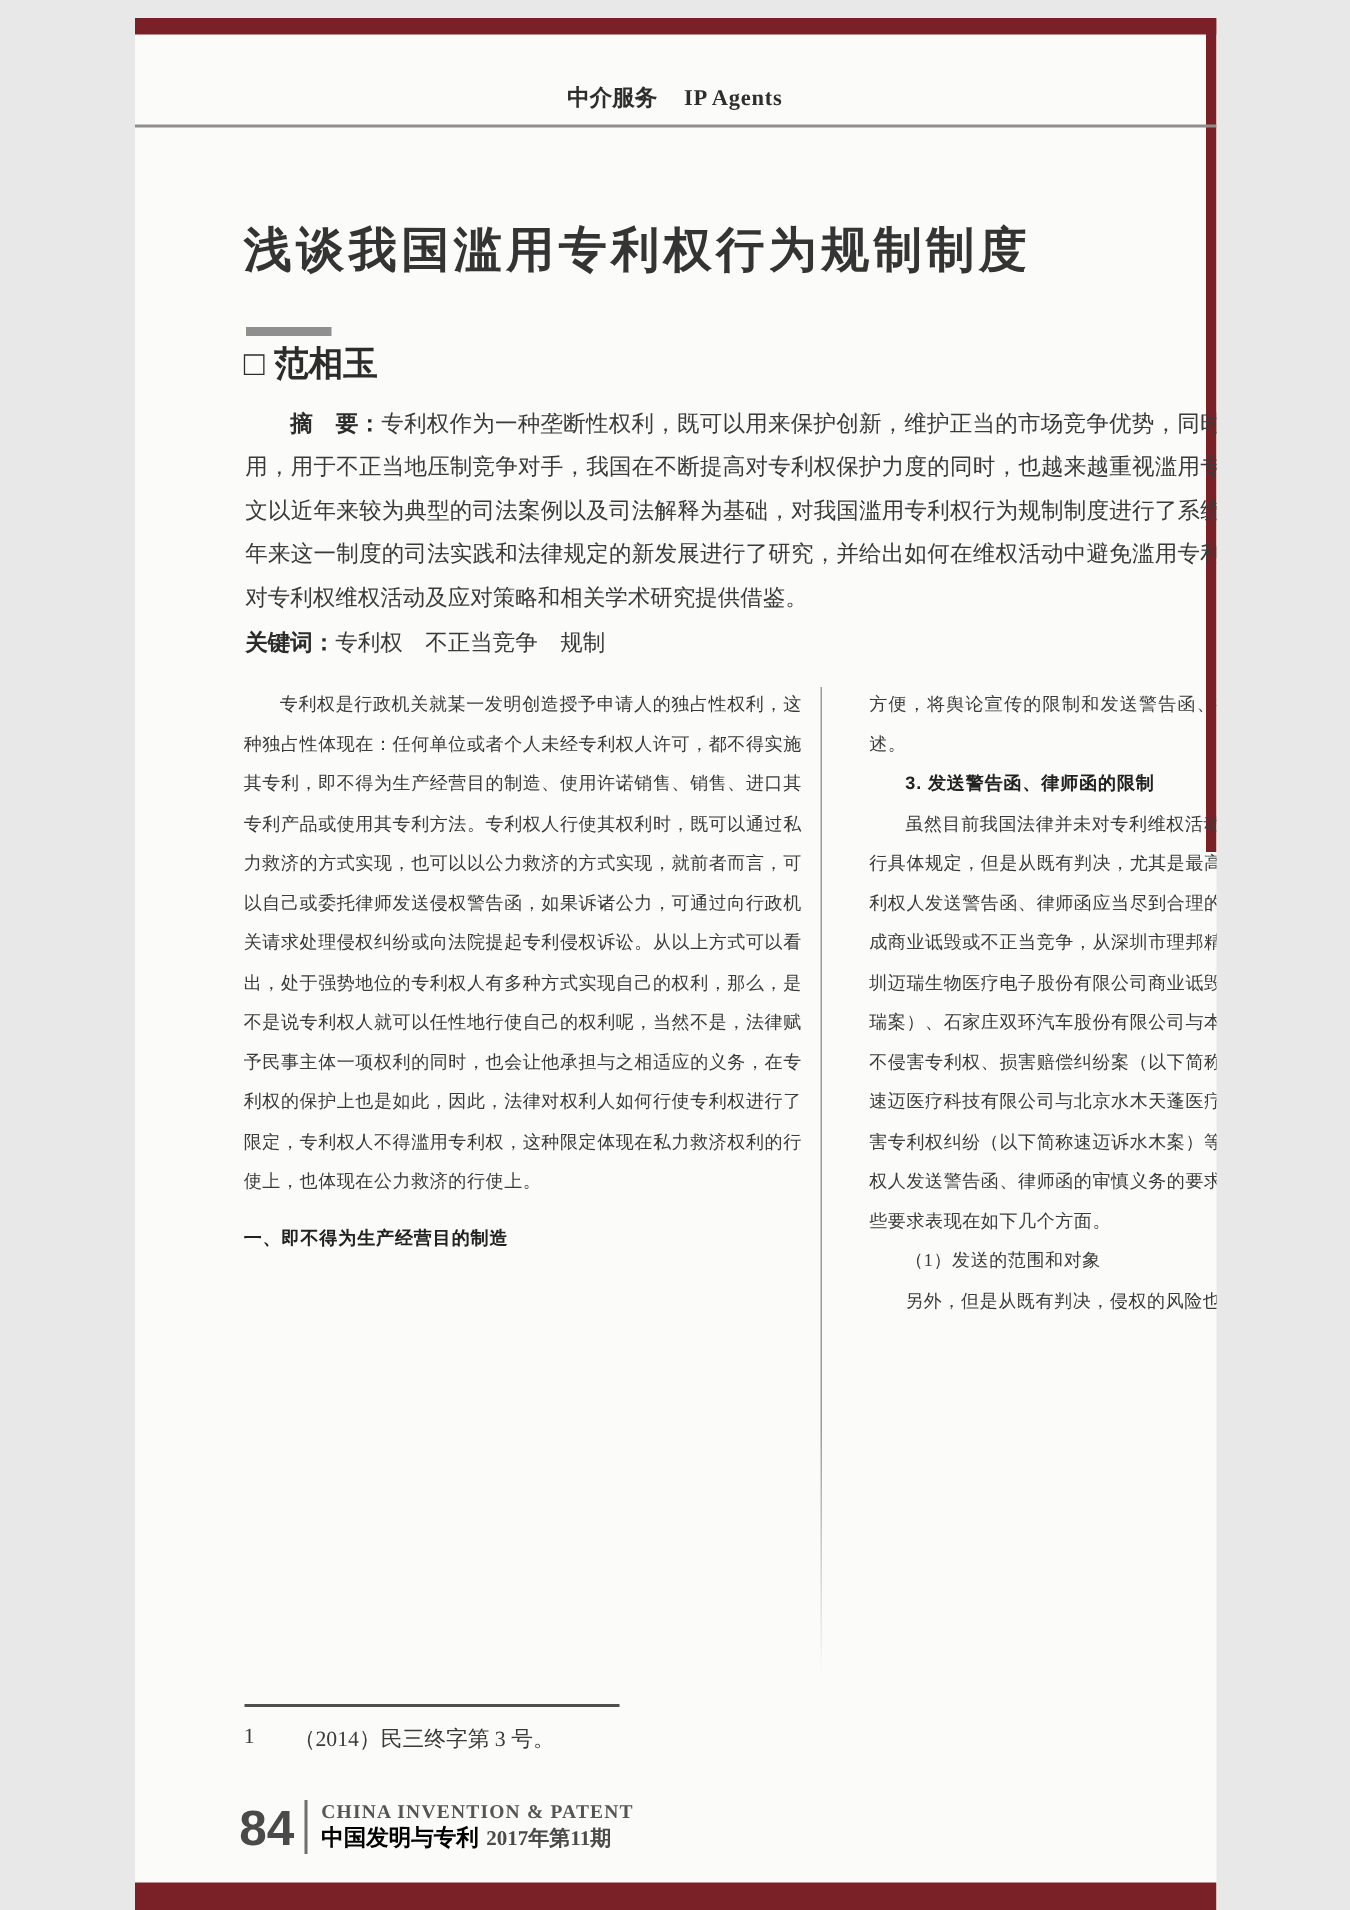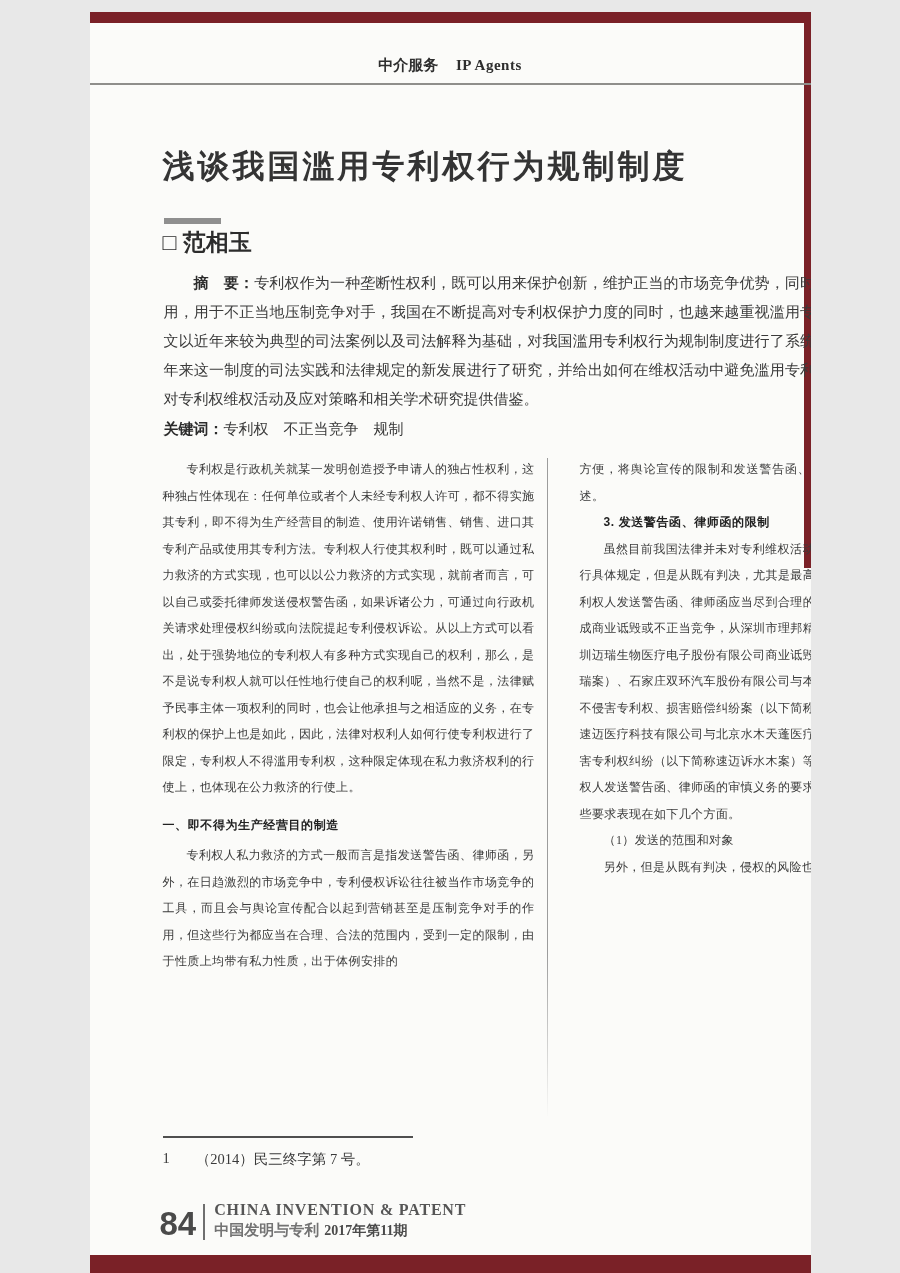--- a/index.html
+++ b/index.html
@@ -61,28 +61,28 @@
     font-family:"Liberation Sans","DejaVu Sans",sans-serif;letter-spacing:.6px;}
   .blk-h3{font-weight:700;color:#222;text-indent:2em;
     font-family:"Liberation Sans","DejaVu Sans",sans-serif;letter-spacing:.6px;}
 
   
   .footnote-rule{position:absolute;left:73px;top:1124px;width:250px;height:2px;background:#4f4f4f;}
   .footnote{position:absolute;left:73px;top:1138px;width:500px;font-size:14.5px;color:#3a3a3a;
     display:flex;gap:26px;}
 
   
-  .page-footer{position:absolute;left:70px;top:1188px;display:flex;align-items:flex-end;}
+  .page-footer{position:absolute;left:70px;top:1188px;display:flex;align-items:center;}
   .page-number{font-size:33px;color:#4a4a4a;font-weight:600;
     font-family:"Liberation Sans","DejaVu Sans",sans-serif;line-height:1;}
   .footer-divider{width:2px;height:36px;background:#6f6f6f;margin:0 9px 0 7px;}
   .journal-block{display:flex;flex-direction:column;justify-content:center;line-height:1.25;}
-  .journal-en{font-size:16px;letter-spacing:.8px;color:#555;font-weight:700;
+  .journal-en{font-size:13px;letter-spacing:.8px;color:#555;font-weight:700;
     font-family:"Liberation Serif","DejaVu Serif",serif;}
-  .journal-cn{font-size:15px;font-weight:700;color:#737373;
+  .journal-cn{font-size:15px;font-weight:700;color:#000000;
     font-family:"Liberation Sans","DejaVu Sans",sans-serif;}
   .journal-issue{font-size:14px;font-weight:700;color:#4a4a4a;margin-left:5px;}
 </style>
 </head>
 <body>
 
 <div class="page">
 
   <div class="band-top"></div>
   <div class="band-right"></div>
@@ -101,34 +101,33 @@
 
   <div class="abstract-block">
     <p class="abstract"><span class="lbl">摘　要：</span><span>专利权作为一种垄断性权利，既可以用来保护创新，维护正当的市场竞争优势，同时，也有可能被恶意利用，用于不正当地压制竞争对手，我国在不断提高对专利权保护力度的同时，也越来越重视滥用专利权行为的规制，本文以近年来较为典型的司法案例以及司法解释为基础，对我国滥用专利权行为规制制度进行了系统分析，尤其是对近五年来这一制度的司法实践和法律规定的新发展进行了研究，并给出如何在维权活动中避免滥用专利权的一些建议，以期对专利权维权活动及应对策略和相关学术研究提供借鉴。</span></p>
     <p class="keywords"><span class="lbl">关键词：</span><span>专利权　不正当竞争　规制</span></p>
   </div>
 
   <div class="col-rule"></div>
   <div class="col col-left">
       <div class="blk blk-p">专利权是行政机关就某一发明创造授予申请人的独占性权利，这种独占性体现在：任何单位或者个人未经专利权人许可，都不得实施其专利，即不得为生产经营目的制造、使用许诺销售、销售、进口其专利产品或使用其专利方法。专利权人行使其权利时，既可以通过私力救济的方式实现，也可以以公力救济的方式实现，就前者而言，可以自己或委托律师发送侵权警告函，如果诉诸公力，可通过向行政机关请求处理侵权纠纷或向法院提起专利侵权诉讼。从以上方式可以看出，处于强势地位的专利权人有多种方式实现自己的权利，那么，是不是说专利权人就可以任性地行使自己的权利呢，当然不是，法律赋予民事主体一项权利的同时，也会让他承担与之相适应的义务，在专利权的保护上也是如此，因此，法律对权利人如何行使专利权进行了限定，专利权人不得滥用专利权，这种限定体现在私力救济权利的行使上，也体现在公力救济的行使上。</div>
       <div class="blk blk-h2">一、即不得为生产经营目的制造</div>
-      <div class="blk blk-p">专利权人私力救济的方式一般而言是指发送警告函、律师函，另外，在日趋激烈的市场竞争中，专利侵权诉讼往往被当作市场竞争的工具，而且会与舆论宣传配合以起到营销甚至是压制竞争对手的作用，但这些行为都应当在合理、合法的范围内，受到一定的限制，由于性质上均带有私力性质，出于体例安排的</div>
     </div>
   <div class="col col-right">
       <div class="blk blk-cont">方便，将舆论宣传的限制和发送警告函、律师函的限制在此一并阐述。</div>
       <div class="blk blk-h3">3. 发送警告函、律师函的限制</div>
       <div class="blk blk-p">虽然目前我国法律并未对专利维权活动中发送警告函、律师函进行具体规定，但是从既有判决，尤其是最高人民法院的判决来看，专利权人发送警告函、律师函应当尽到合理的审慎义务，否则，可能构成商业诋毁或不正当竞争，从深圳市理邦精密仪器股份有限公司与深圳迈瑞生物医疗电子股份有限公司商业诋毁纠纷（以下简称理邦诉迈瑞案）、石家庄双环汽车股份有限公司与本田技研工业株式会社确认不侵害专利权、损害赔偿纠纷案（以下简称双环诉本田案）以及北京速迈医疗科技有限公司与北京水木天蓬医疗技术有限公司等确认不侵害专利权纠纷（以下简称速迈诉水木案）等既判案例来看，对于专利权人发送警告函、律师函的审慎义务的要求呈现趋紧的发展态势，这些要求表现在如下几个方面。</div>
       <div class="blk blk-p">（1）发送的范围和对象</div>
       <div class="blk blk-p">另外，但是从既有判决，侵权的风险也越大。</div>
     </div>
 
   <div class="footnote-rule"></div>
   <div class="footnote">
     <span>1</span>
-    <span>（2014）民三终字第 7 号。</span>
+    <span>（2014）民三终字第 3 号。</span>
   </div>
 
   <div class="page-footer">
     <span class="page-number">84</span>
     <span class="footer-divider"></span>
     <span class="journal-block">
       <span class="journal-en">CHINA INVENTION &amp; PATENT</span>
       <span><span class="journal-cn">中国发明与专利</span><span class="journal-issue">2017年第11期</span></span>
     </span>
   </div>

